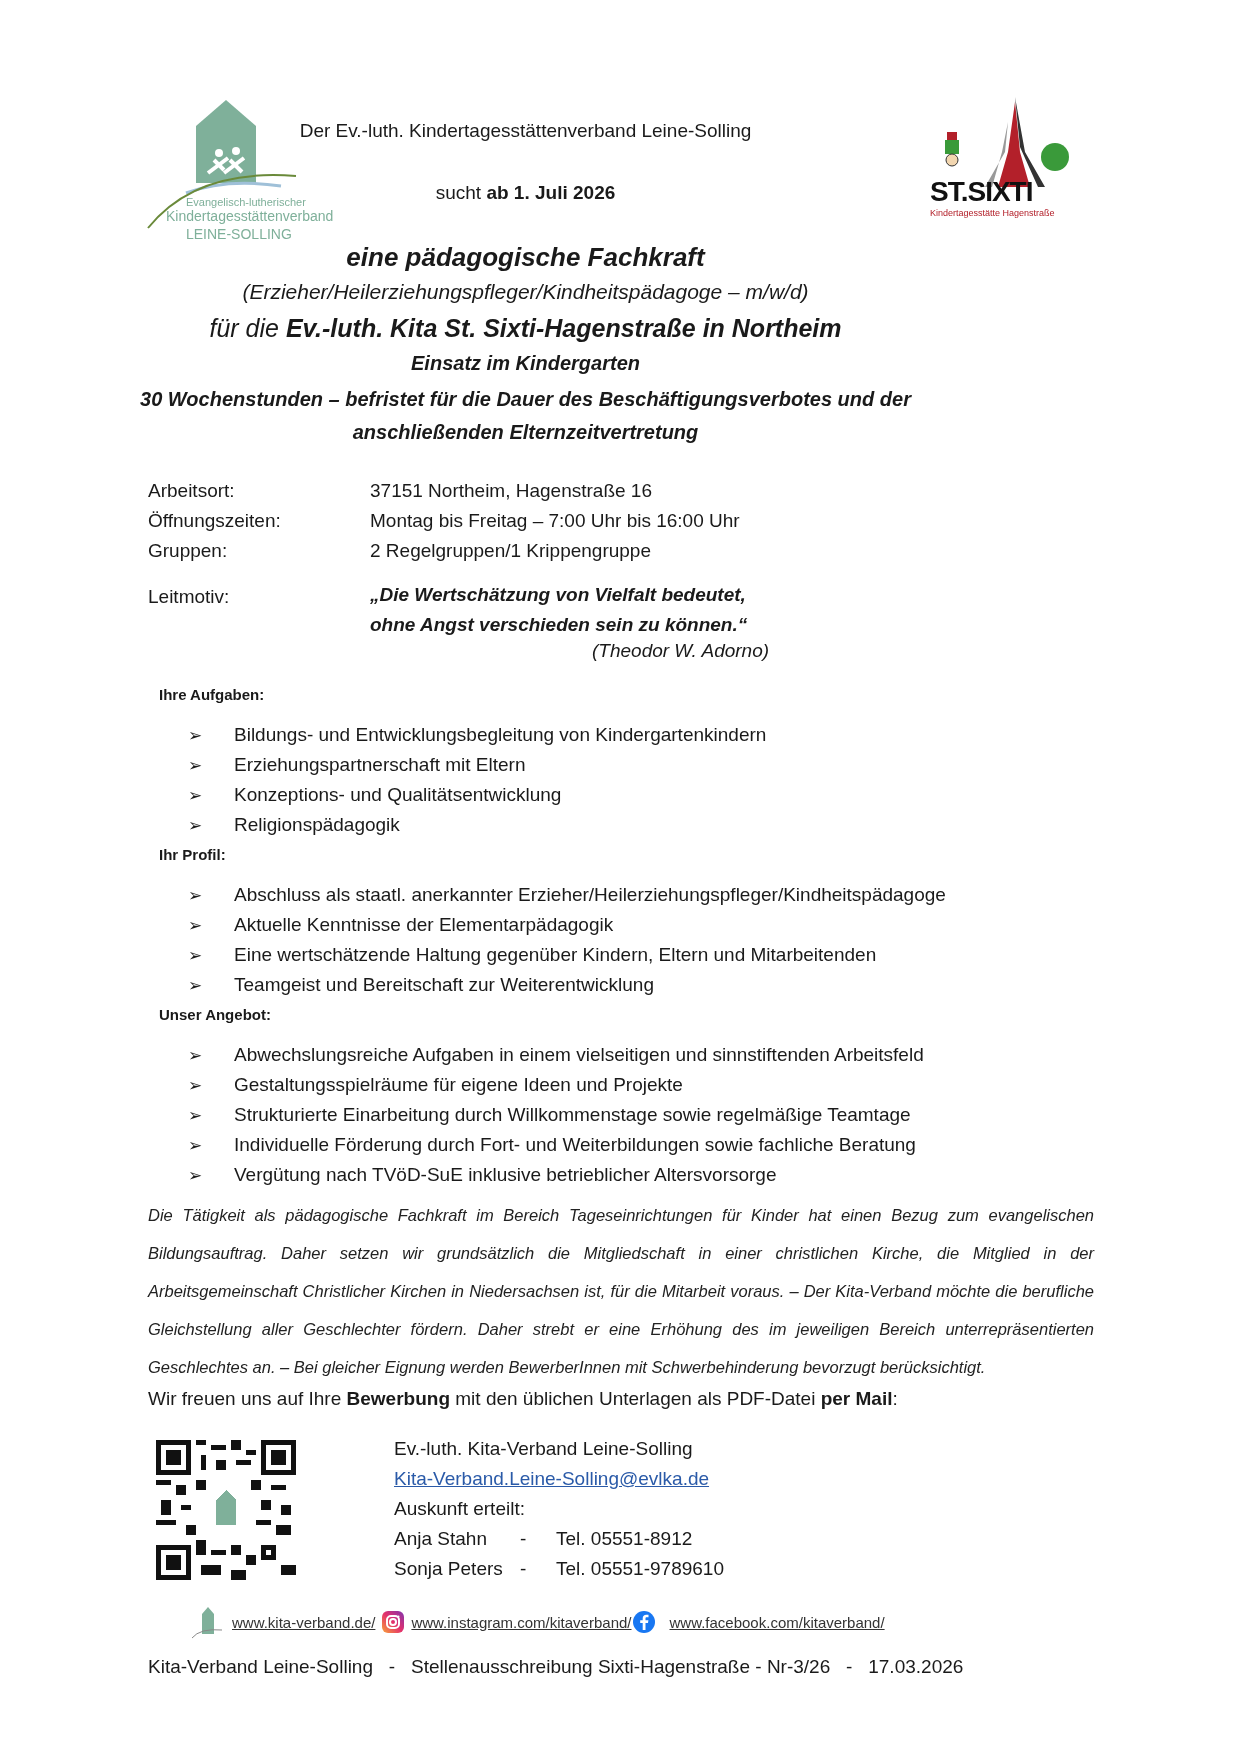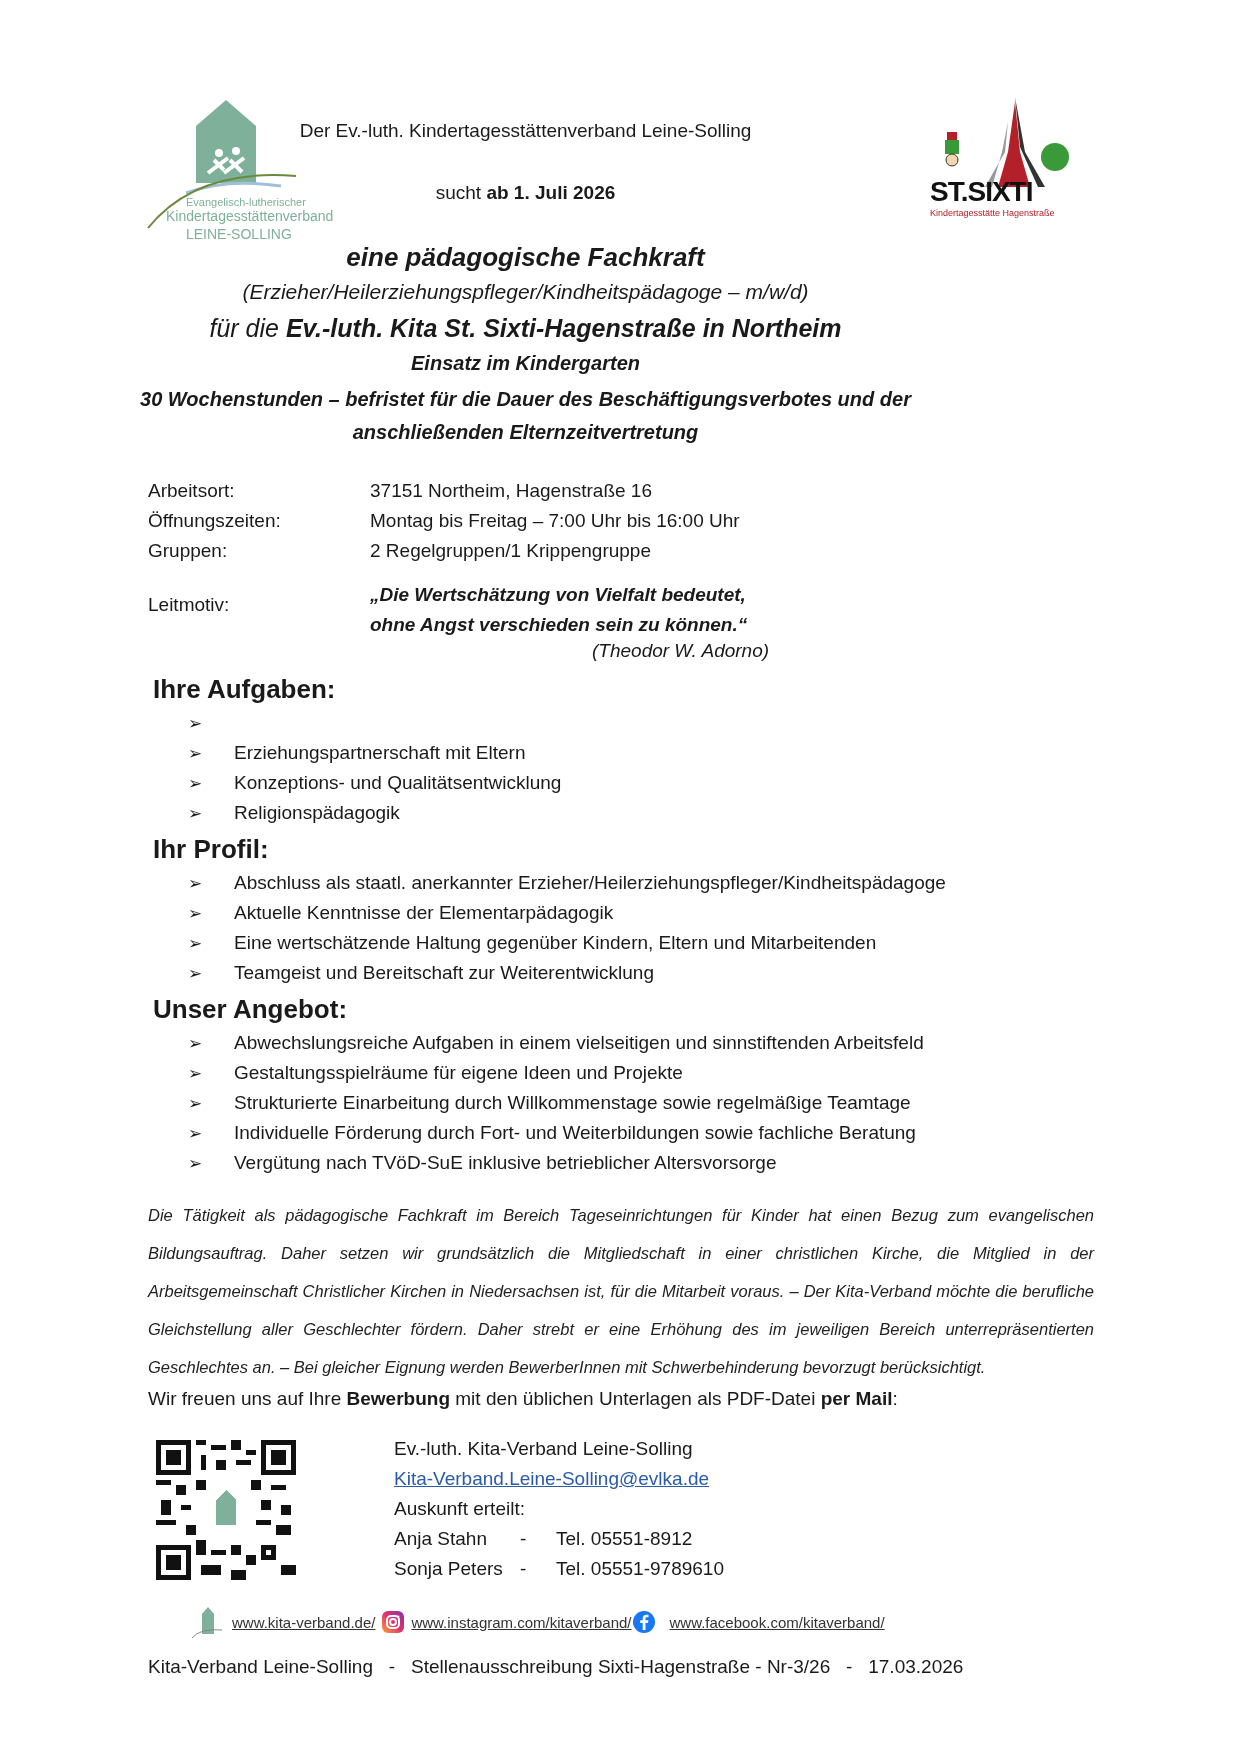--- a/index.html
+++ b/index.html
@@ -15,21 +15,21 @@
   .title3 { top:314px; font-size:25px; font-style:italic; }
   .title3 b { font-weight:bold; }
   .title4 { top:352px; font-size:20px; font-style:italic; font-weight:bold; }
   .title5 { top:383px; font-size:20px; font-style:italic; font-weight:bold; line-height:33px; }
   .info { left:148px; width:900px; font-size:19px; }
   .info .row { display:flex; height:30px; align-items:center; }
   .info .lbl { width:222px; }
   .motto { left:370px; top:580px; font-size:19px; font-style:italic; font-weight:bold; line-height:30px; }
   .author { left:592px; top:640px; font-size:19px; font-style:italic; }
   .section { left:148px; width:960px; font-size:19px; }
-  .section h3 { margin:5px; font-size:26px; font-weight:bold; height:28px; line-height:28px; }
+  .section h3 { margin:11px; font-size:15px; font-weight:bold; height:28px; line-height:28px; }
   .section ul { list-style:none; margin:0; padding:0; }
   .section li { display:flex; height:30px; align-items:center; }
   .section li .bullet { width:46px; margin-left:40px; font-size:17px; }
   .disclaimer { left:148px; width:946px; top:1196px; font-size:16.5px; font-style:italic;
                 line-height:38px; text-align:justify; color:#222; }
   .apply { left:148px; top:1388px; font-size:19px; }
   .qr { left:156px; top:1440px; width:140px; height:140px; }
   .contact { left:394px; top:1434px; font-size:19px; line-height:30px; }
   .contact a { color:#2a5aa8; text-decoration:underline; }
   .contact .person { display:flex; }
@@ -88,35 +88,36 @@
       <span>37151 Northeim, Hagenstraße 16</span>
     </div>
   <div class="row">
       <span class="lbl">Öffnungszeiten:</span>
       <span>Montag bis Freitag – 7:00 Uhr bis 16:00 Uhr</span>
     </div>
   <div class="row">
       <span class="lbl">Gruppen:</span>
       <span>2 Regelgruppen/1 Krippengruppe</span>
     </div>
-  <div class="row" style="margin-top:24px;">
+  <div class="row" style="margin-top:16px;">
       <span class="lbl">Leitmotiv:</span>
     </div>
 </div>
 <div class="abs motto">
     <div>„Die Wertschätzung von Vielfalt bedeutet,</div>
     <div>ohne Angst verschieden sein zu können.“</div>
   </div>
 <div class="abs author">(Theodor W. Adorno)</div>
 
 <div class="abs section" style="top:670px;">
   <h3>Ihre Aufgaben:</h3>
   <ul>
     <li>
         <span class="bullet">➢</span>
+        <span>Bildungs- und Entwicklungsbegleitung von Kindergartenkindern</span>
       </li>
     <li>
         <span class="bullet">➢</span>
         <span>Erziehungspartnerschaft mit Eltern</span>
       </li>
     <li>
         <span class="bullet">➢</span>
         <span>Konzeptions- und Qualitätsentwicklung</span>
       </li>
     <li>

